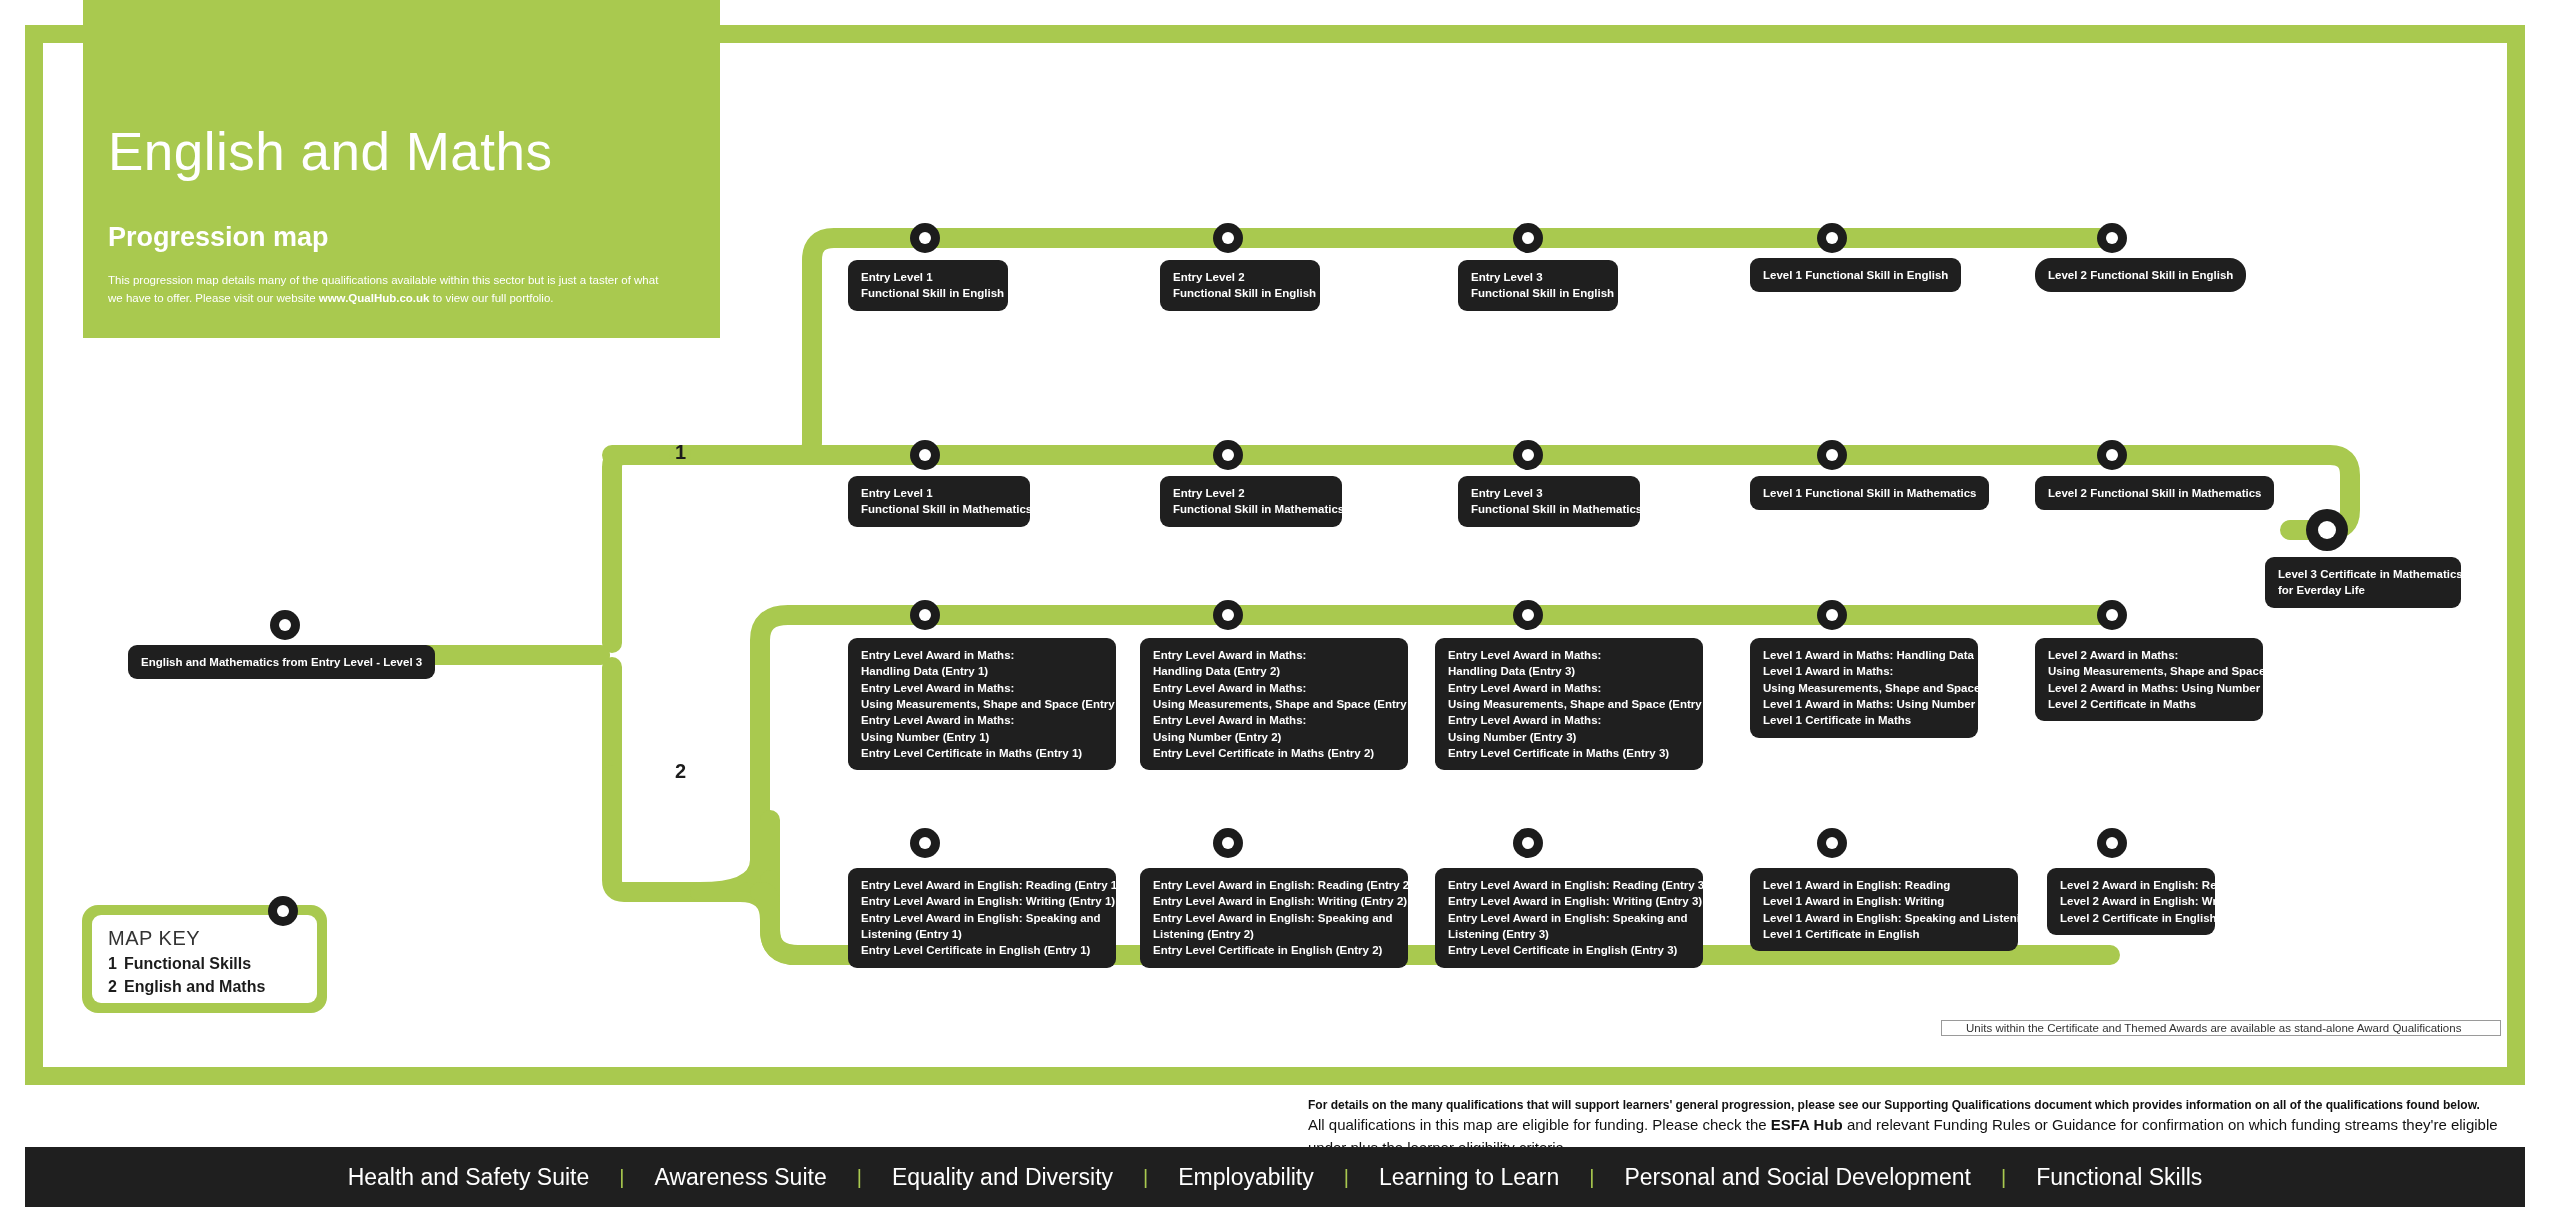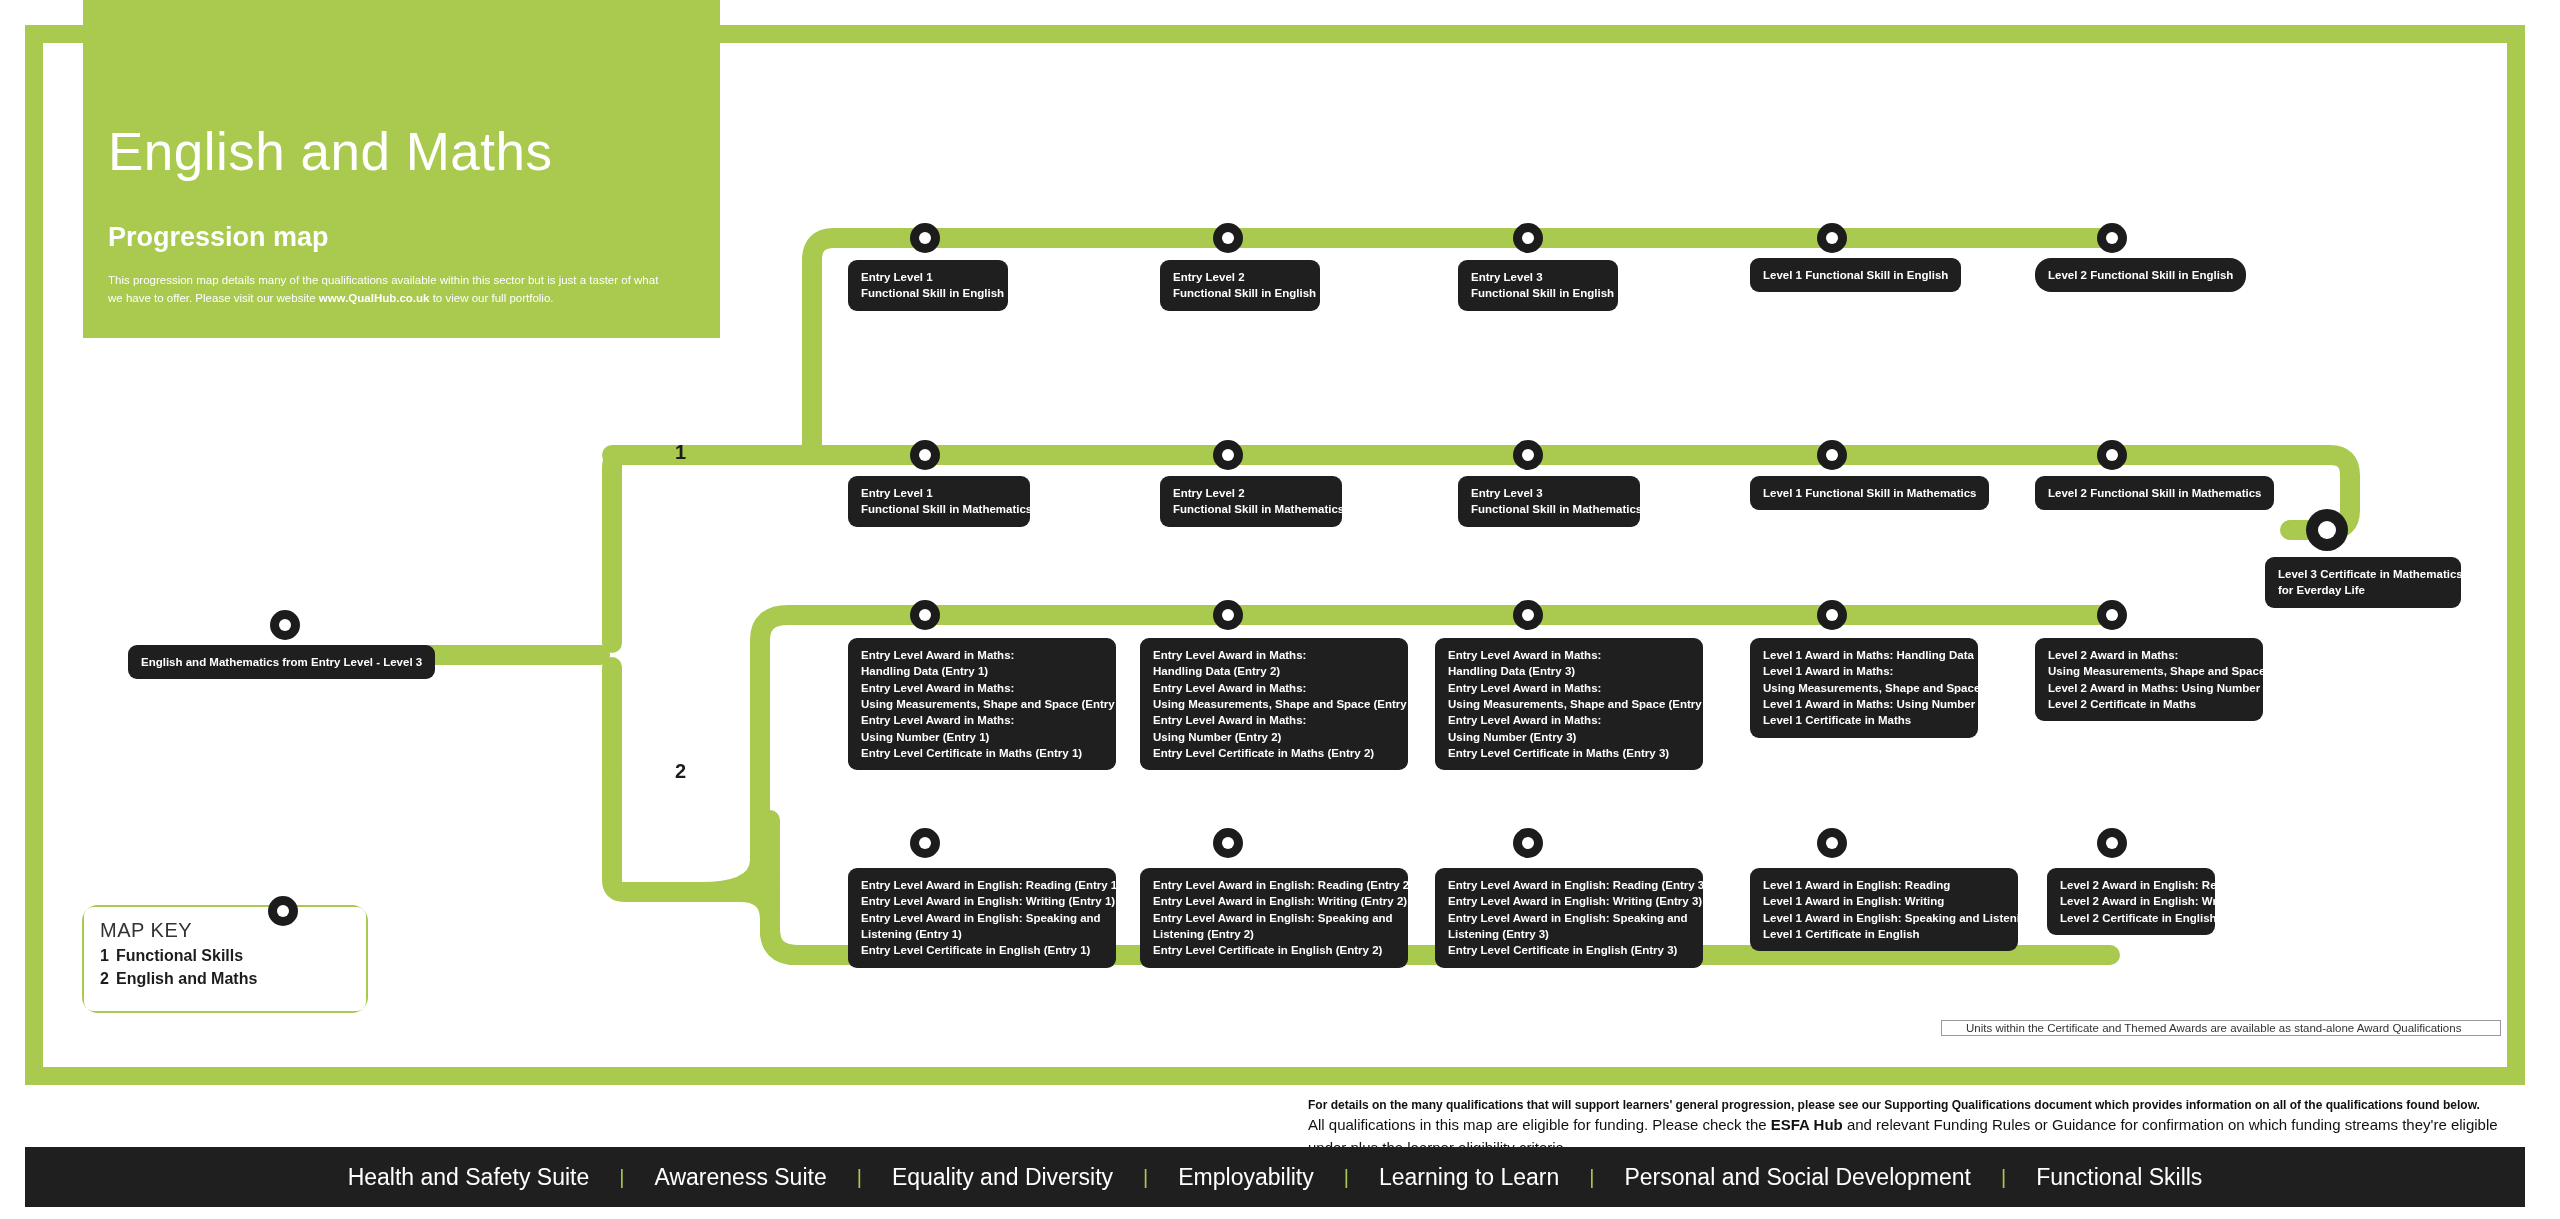--- a/index.html
+++ b/index.html
@@ -31,22 +31,22 @@
 
   
   .box{position:absolute;background:#1f1f1f;border-radius:9px;color:#ffffff;
        padding:9px 13px;font-size:11.5px;line-height:1.42;font-weight:700;box-sizing:border-box;}
   .box .ln{display:block;white-space:nowrap;}
 
   
   .routenum{position:absolute;font-size:20px;font-weight:700;color:#1c1c1c;}
 
   
-  #mapkey{position:absolute;left:82px;top:905px;width:286px;height:108px;
-          background:#a9c94f;border-radius:16px;padding:2px;box-sizing:border-box;}
+  #mapkey{position:absolute;left:82px;top:905px;width:245px;height:108px;
+          background:#a9c94f;border-radius:16px;padding:10px;box-sizing:border-box;}
   #mapkey-inner{width:100%;height:100%;background:#ffffff;border-radius:9px;padding:12px 16px;
                 box-sizing:border-box;}
   #mapkey-title{font-size:20px;color:#333;font-weight:400;letter-spacing:0.5px;}
   .key-row{font-size:16px;font-weight:700;color:#1c1c1c;margin-top:5px;}
   .key-row .kn{display:inline-block;width:16px;}
 
   
   #units-note{position:absolute;left:1941px;top:1020px;width:560px;height:16px;
               border:1px solid #9a9a9a;background:#ffffff;font-size:11.5px;color:#333;
               display:flex;align-items:center;padding:0 24px;box-sizing:border-box;}

